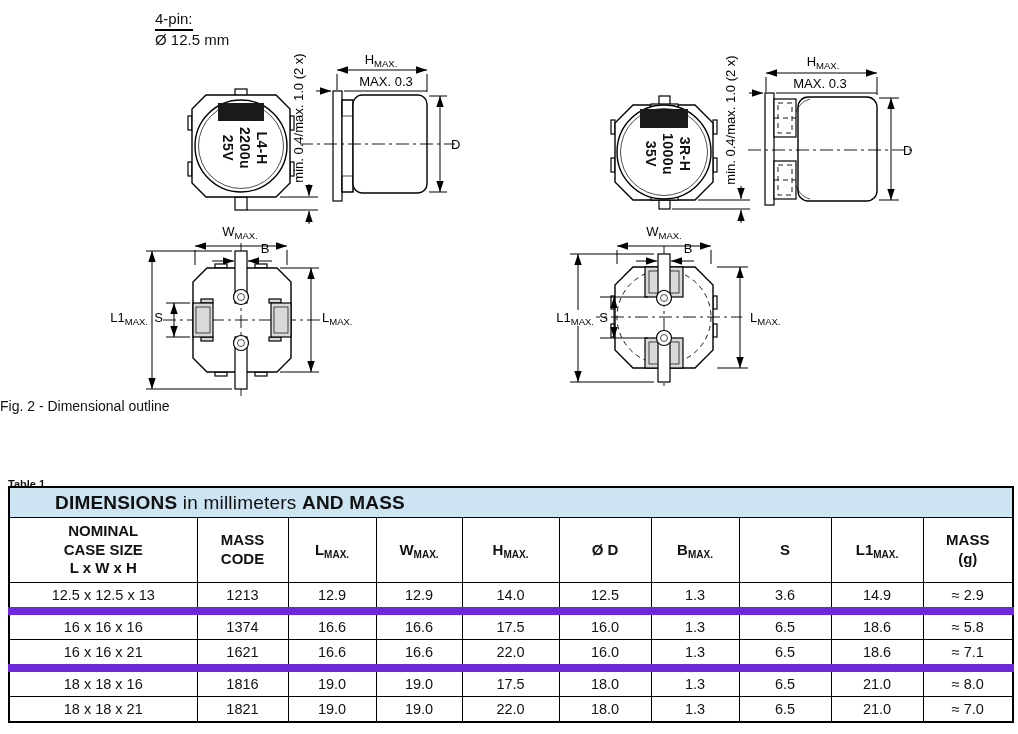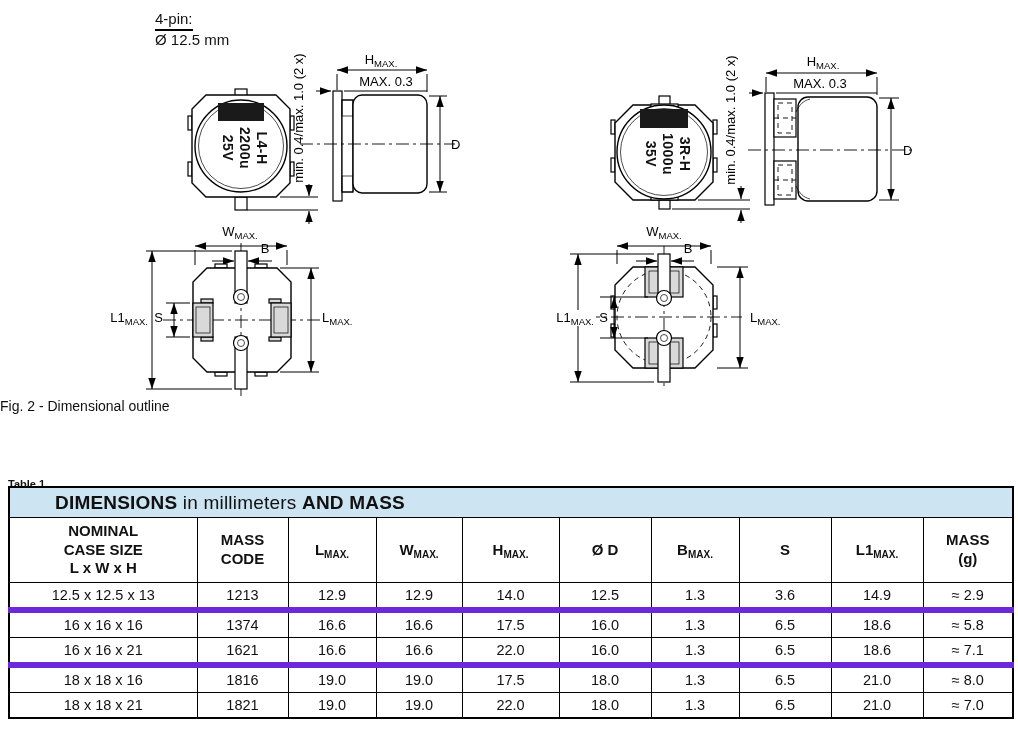--- a/index.html
+++ b/index.html
@@ -14,21 +14,21 @@
   .table-heading{position:absolute;left:8px;top:478px;font-size:11px;font-weight:bold;}
   table.dims{position:absolute;left:8px;top:486px;width:1004px;border-collapse:collapse;
              border:2px solid #000;table-layout:fixed;}
   table.dims td,table.dims th{border:1px solid #000;text-align:center;vertical-align:middle;
              font-size:14.5px;padding:0;}
   tr.titlebar td{background:#cde4f2;text-align:left;height:29px;font-size:19px;
              padding-left:45px;letter-spacing:0.2px;}
   tr.titlebar .b{font-weight:bold;}
   tr.colhead th{height:64px;font-size:15px;font-weight:bold;line-height:1.25;}
   tr.datarow td{height:24px;}
-  tr.group-start td{border-top:6px solid #6d28d9;}
+  tr.group-start td{border-top:8px solid #6d28d9;}
   .sub{font-size:10px;position:relative;top:3px;}
   
   .ol{stroke:#000;stroke-width:1.4;fill:#fff;}
   .thin{stroke:#000;stroke-width:0.7;fill:none;}
   .dim{stroke:#000;stroke-width:1;fill:none;}
   .cl{stroke:#000;stroke-width:0.9;fill:none;stroke-dasharray:13 4 3 4;}
   .dash{stroke:#000;stroke-width:0.9;fill:none;stroke-dasharray:5 4;}
   .pad{stroke:#000;stroke-width:1.2;fill:#d9d9d9;}
   .pin{stroke:#000;stroke-width:1.2;fill:#fff;}
   .bar{fill:#1a1a1a;stroke:none;}

